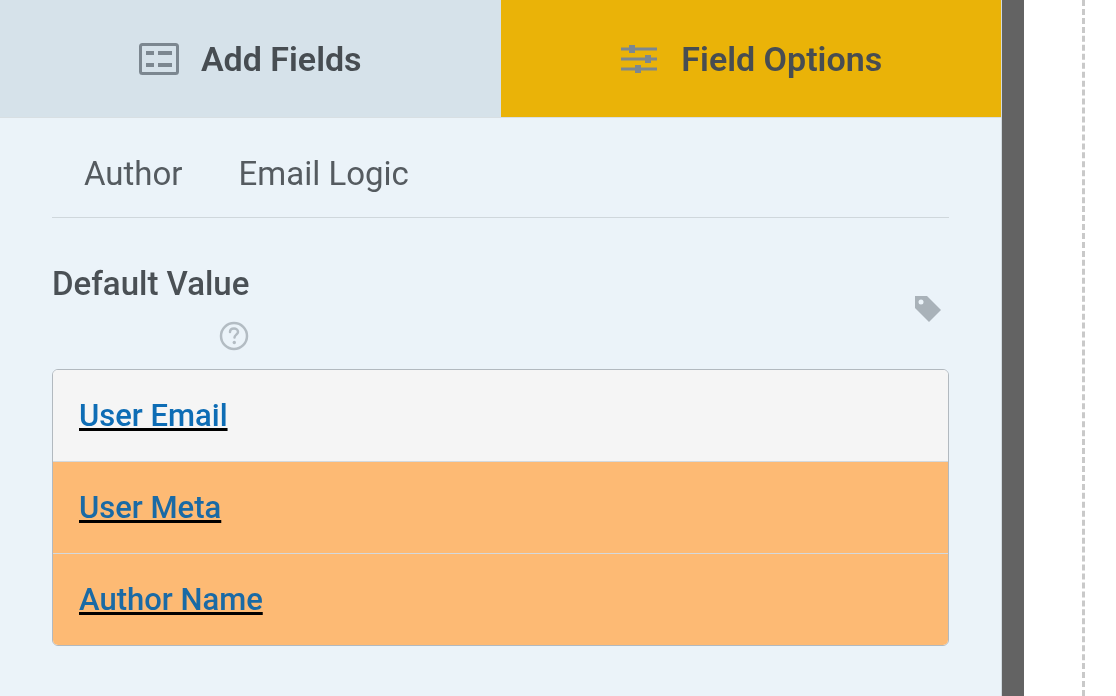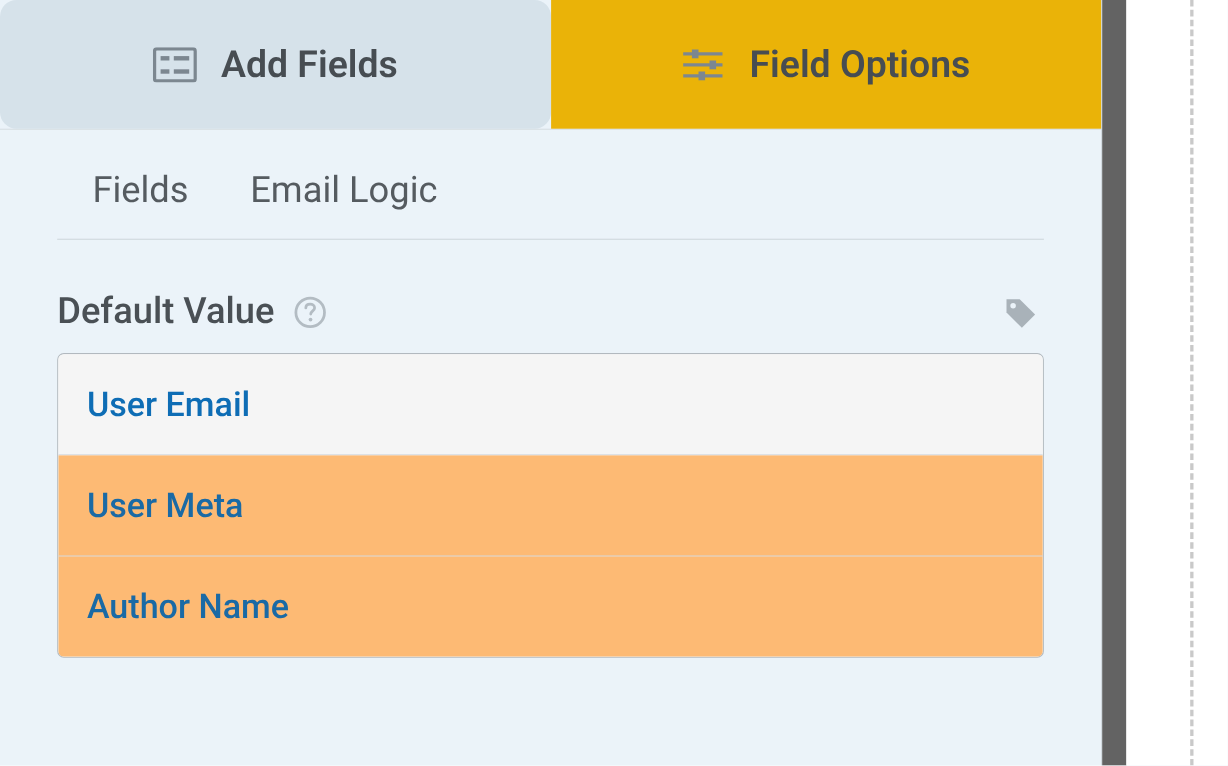--- a/index.html
+++ b/index.html
@@ -65,21 +65,20 @@
       flex: 1;
       display: flex;
       align-items: center;
       justify-content: center;
       gap: 22px;
       cursor: pointer;
     }
 
     .top-tab.inactive {
       background: #d6e2ea;
-      border-radius: 15px;
     }
 
     .top-tab.active {
       background: #eab308;
     }
 
     .top-tab .icon {
       width: 40px;
       height: 40px;
       display: flex;
@@ -135,22 +134,23 @@
     .section-header {
       display: flex;
       align-items: center;
       justify-content: space-between;
       margin-top: 46px;
       margin-bottom: 18px;
     }
 
     .section-header-left {
       display: flex;
-      align-items: center;
+      align-items: flex-end;
       gap: 18px;
+      flex-direction: column;
     }
 
     .section-title {
       font-size: 33px;
       color: #4a5055;
       font-weight: 500;
     }
 
     .help-icon {
       width: 30px;
@@ -182,20 +182,21 @@
       color: #888f96;
       cursor: pointer;
     }
 
     
     .dropdown {
       border: 1px solid #b2b9bf;
       border-radius: 6px;
       background: #fff;
       overflow: hidden;
+      text-decoration: underline;
     }
 
     .dropdown-item {
       padding: 27px 26px;
       font-size: 31px;
       color: #1a6aa5;
       font-weight: 500;
       border-bottom: 1px solid #d3d9de;
       cursor: pointer;
       background: #fdba74;
@@ -241,21 +242,21 @@
             <rect x="14" y="22" width="6" height="8" fill="currentColor"></rect>
           </svg>
         </span>
         <span class="label">Field Options</span>
       </div>
     </div>
 
     <div class="content">
 
       <div class="sub-tabs">
-        <div class="sub-tab">Fields</div>
+        <div class="sub-tab">Author</div>
         <div class="sub-tab">Email Logic</div>
       </div>
 
       <div class="section-header">
         <div class="section-header-left">
           <span class="section-title">Default Value</span>
           <span class="help-icon">
             <svg width="30" height="30" viewBox="0 0 30 30" fill="none">
               <circle cx="15" cy="15" r="13" stroke="currentColor" stroke-width="2.5"></circle>
               <path d="M11 11 C11 8.5 13 7.5 15 7.5 C17 7.5 19 8.8 19 11 C19 13.5 15.5 13.8 15.5 16.5" stroke="currentColor" stroke-width="2.5" stroke-linecap="round" fill="none"></path>

